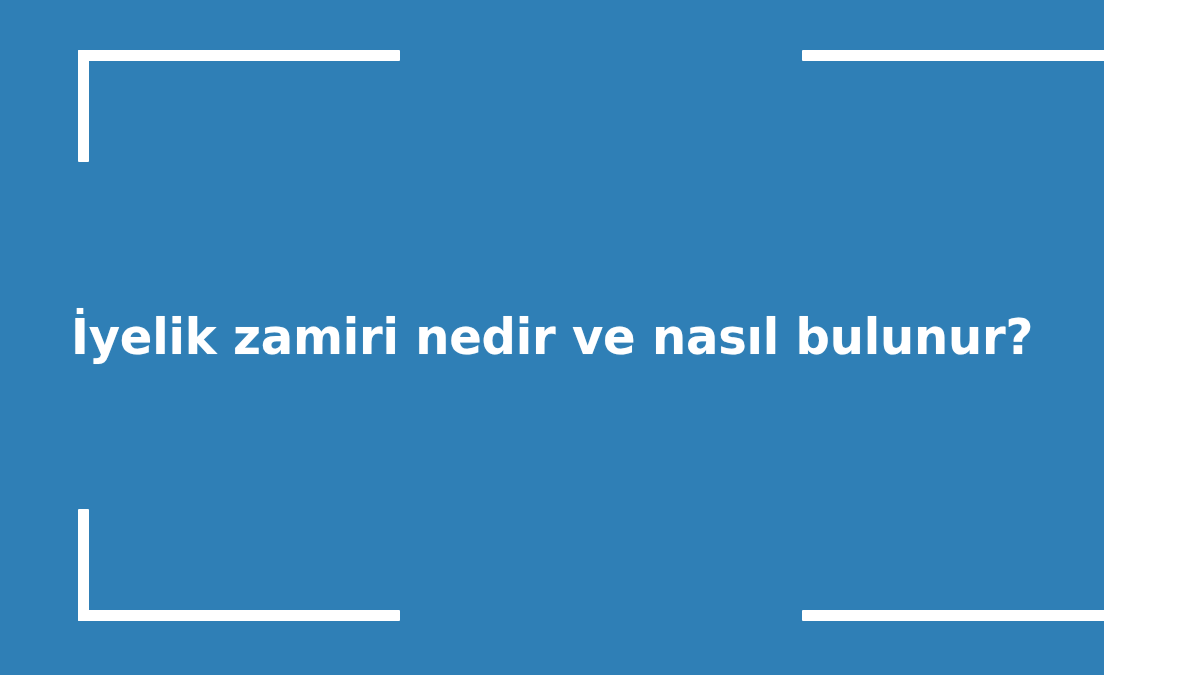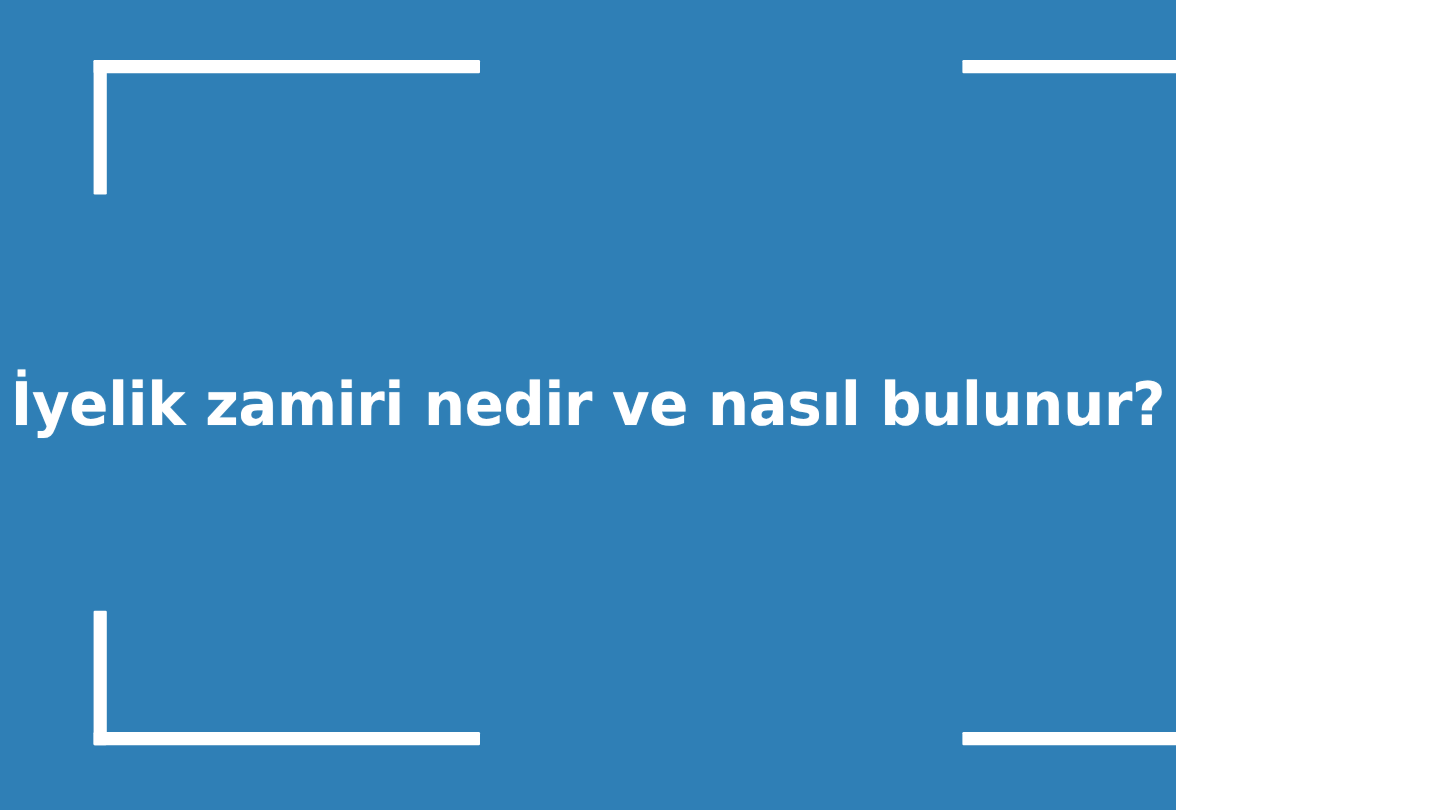--- a/index.html
+++ b/index.html
@@ -8,21 +8,21 @@
   }
   body {
     width: 1200px;
     height: 675px;
     overflow: hidden;
     font-family: "DejaVu Sans", sans-serif;
   }
 
   #banner {
     position: relative;
-    width: 980px;
+    width: 1104px;
     height: 675px;
     background: #2f7fb6;
     overflow: hidden;
   }
 
   
   .bracket {
     position: absolute;
     width: 322px;
     height: 112px;

